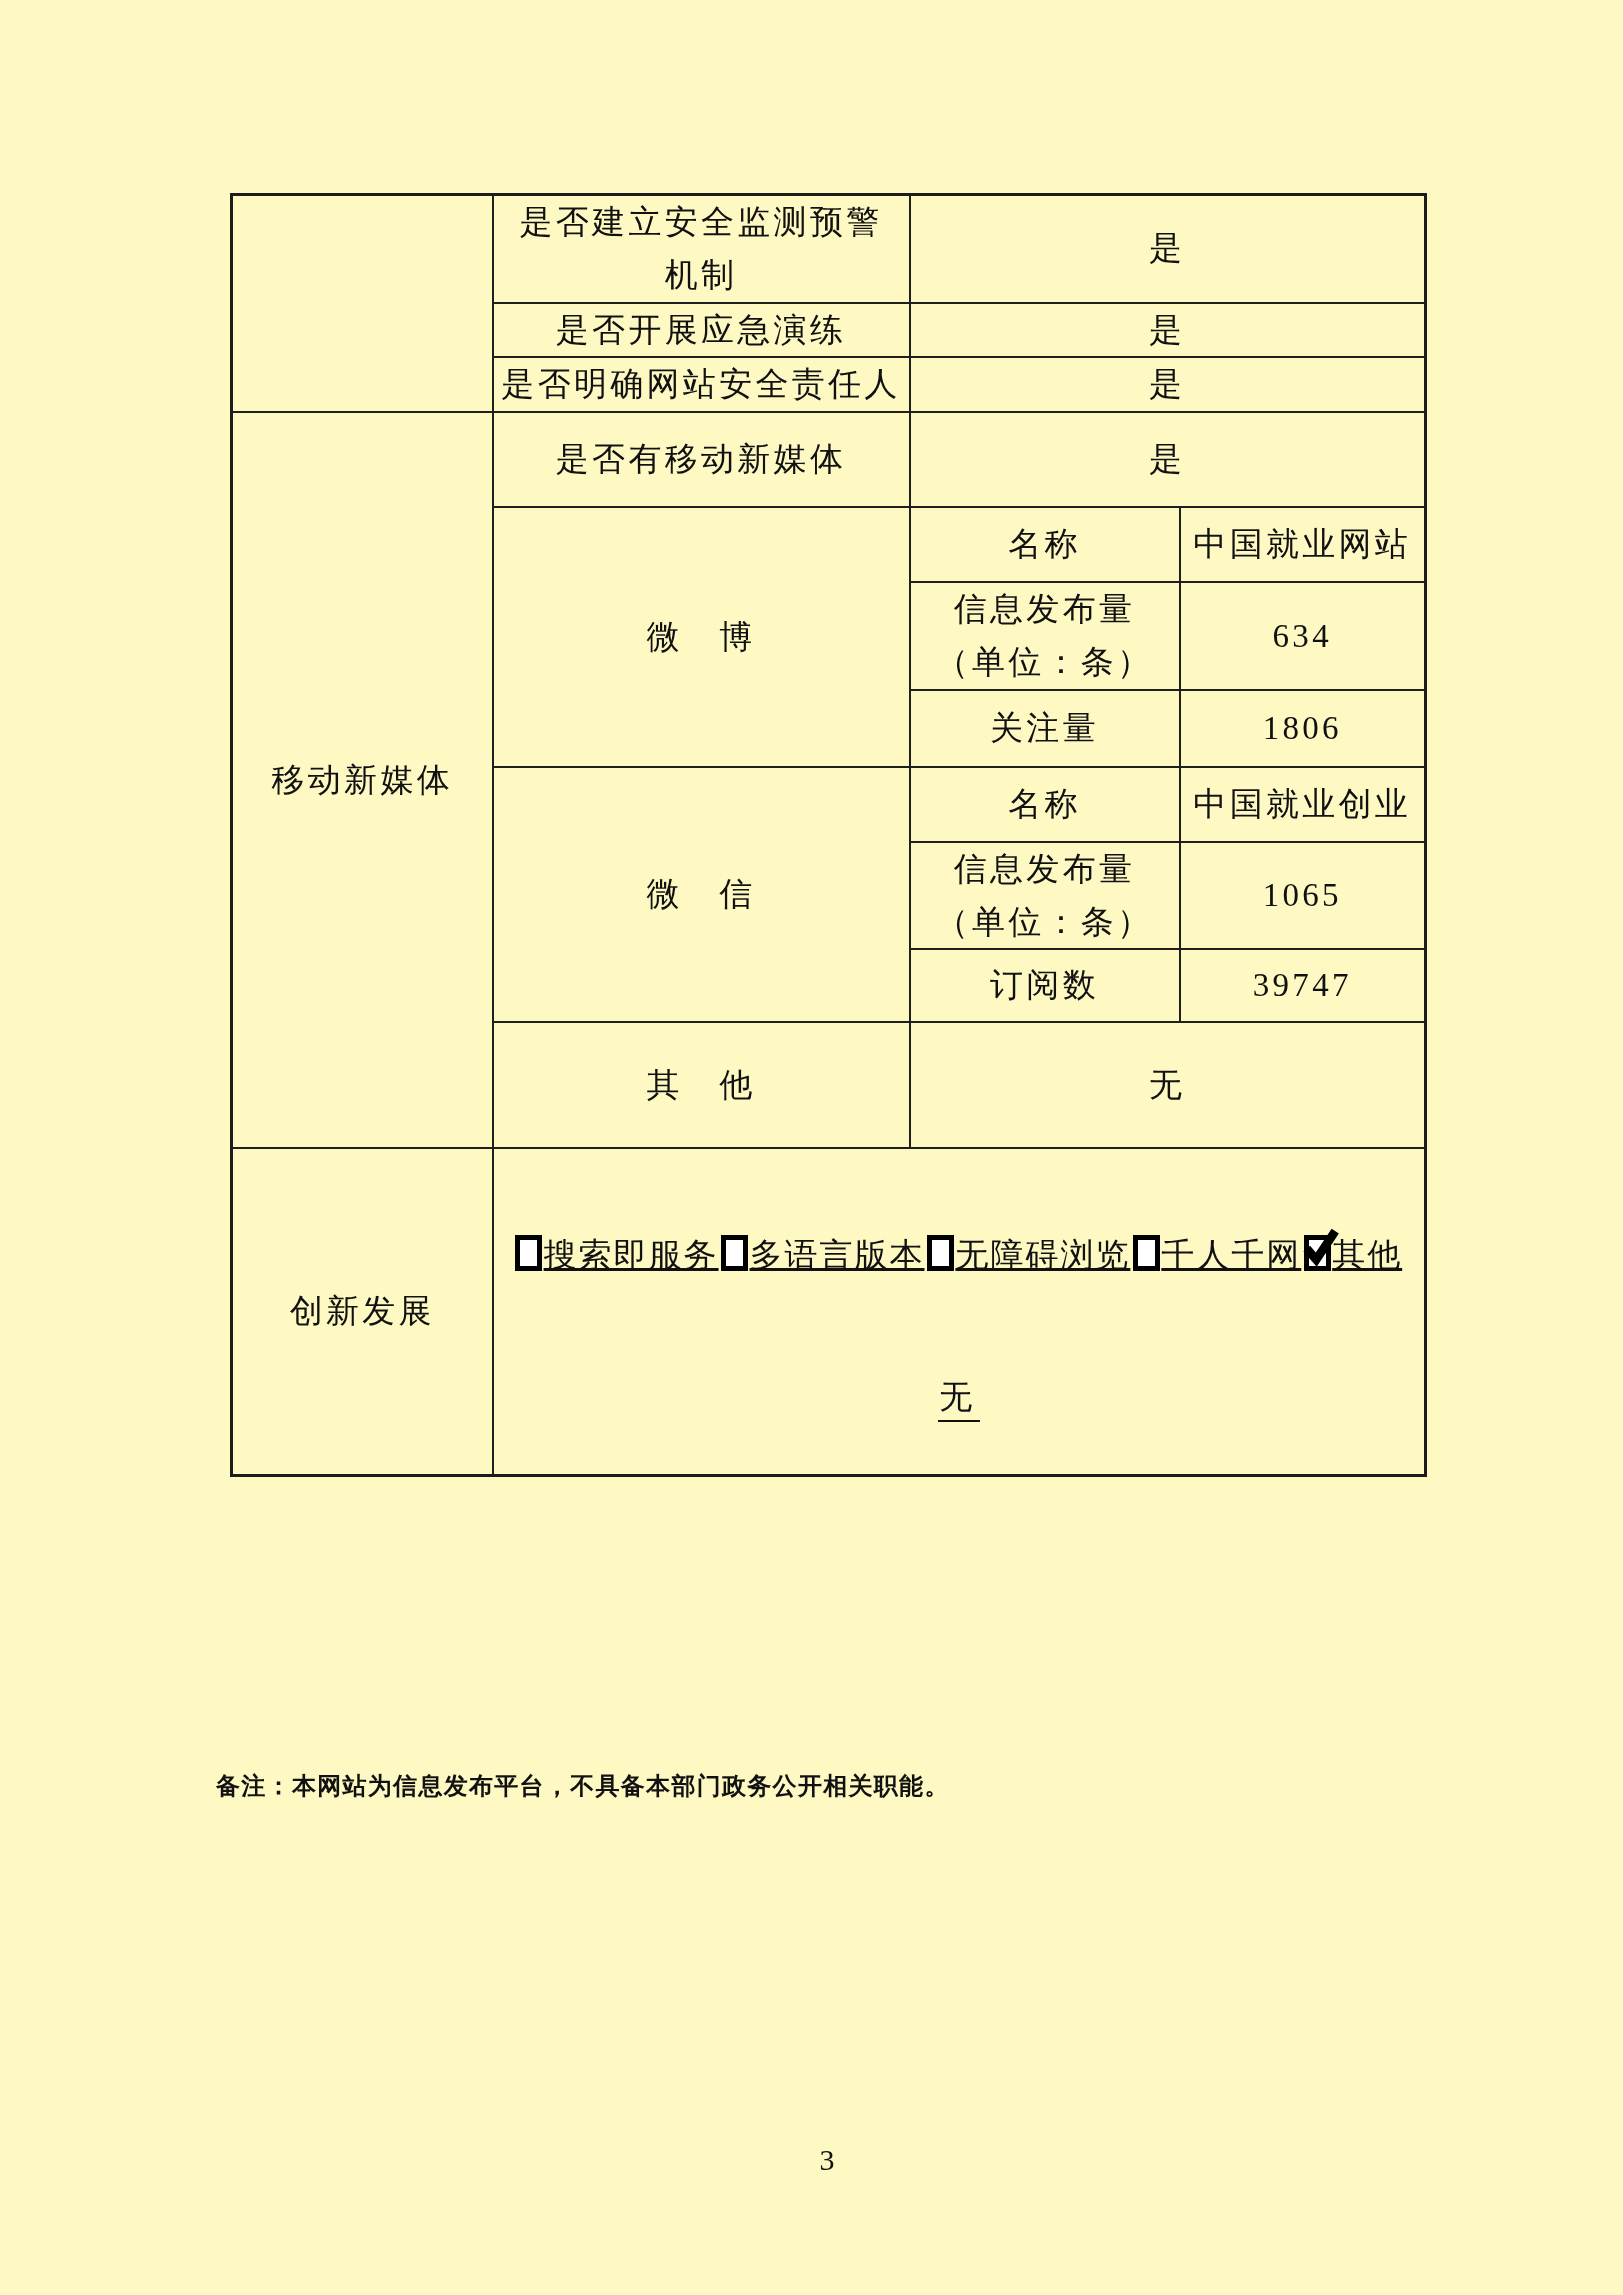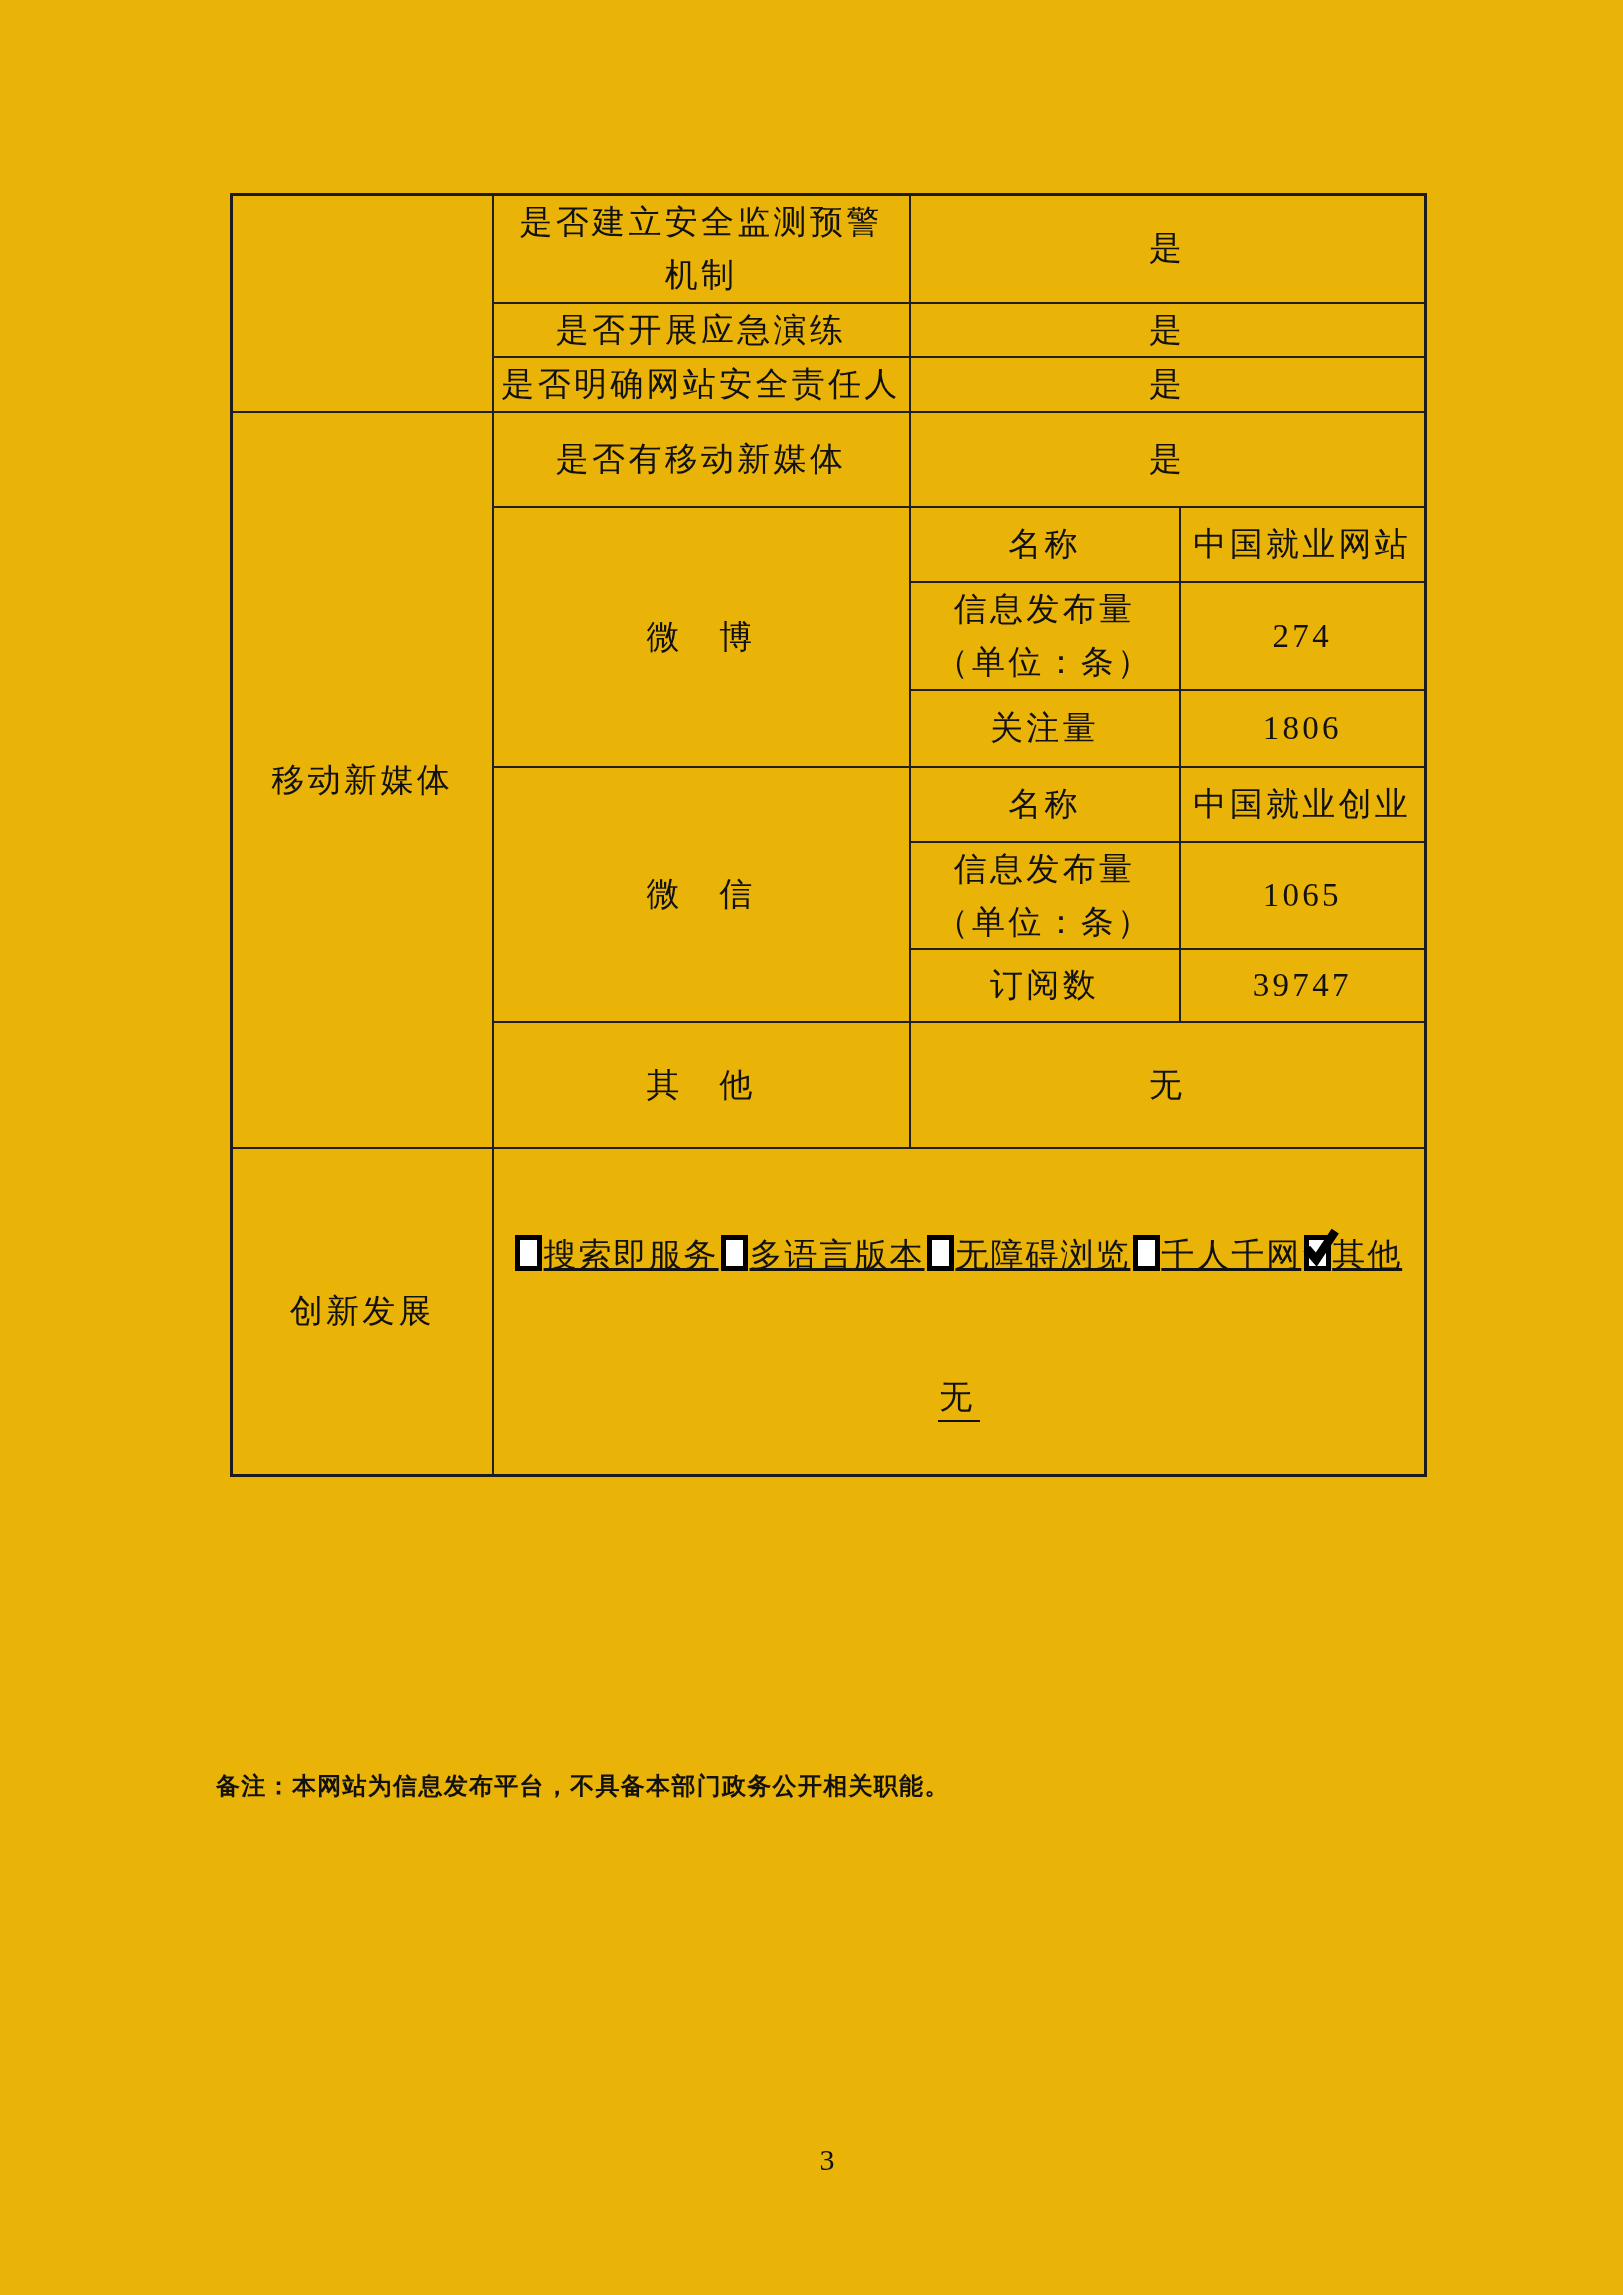--- a/index.html
+++ b/index.html
@@ -1,19 +1,19 @@
 <!DOCTYPE html>
 <html style="font-size:10.5px"><head>
 <meta charset="utf-8">
 <style>
   html,body{margin:0;padding:0;background:#e8e8e8;}
   .page{
     position:relative;
     width:1623px;height:2295px;
-    background:#eab308;
+    background:#fef9c3;
     font-family:"Liberation Serif","DejaVu Serif",serif;
     color:#111111;
     overflow:hidden;
   }
   table.report{
     position:absolute;left:230px;top:193px;
     width:1194px;height:1277px;
     border-collapse:collapse;table-layout:fixed;
     border:3.3px solid #1c1c1c;
   }
@@ -109,21 +109,21 @@
 
     <tr class="r5">
       <td rowspan="3" class="dbl-b">微　博</td>
       <td>名称</td>
       <td class="val">中国就业网站</td>
     </tr>
 
     <tr class="r6">
       <td>信息发布量
 （单位：条）</td>
-      <td class="val">274</td>
+      <td class="val">634</td>
     </tr>
 
     <tr class="r7">
       <td class="dbl-b">关注量</td>
       <td class="val dbl-b">1806</td>
     </tr>
 
     <tr class="r8">
       <td rowspan="3" class="dbl-b">微　信</td>
       <td>名称</td>

